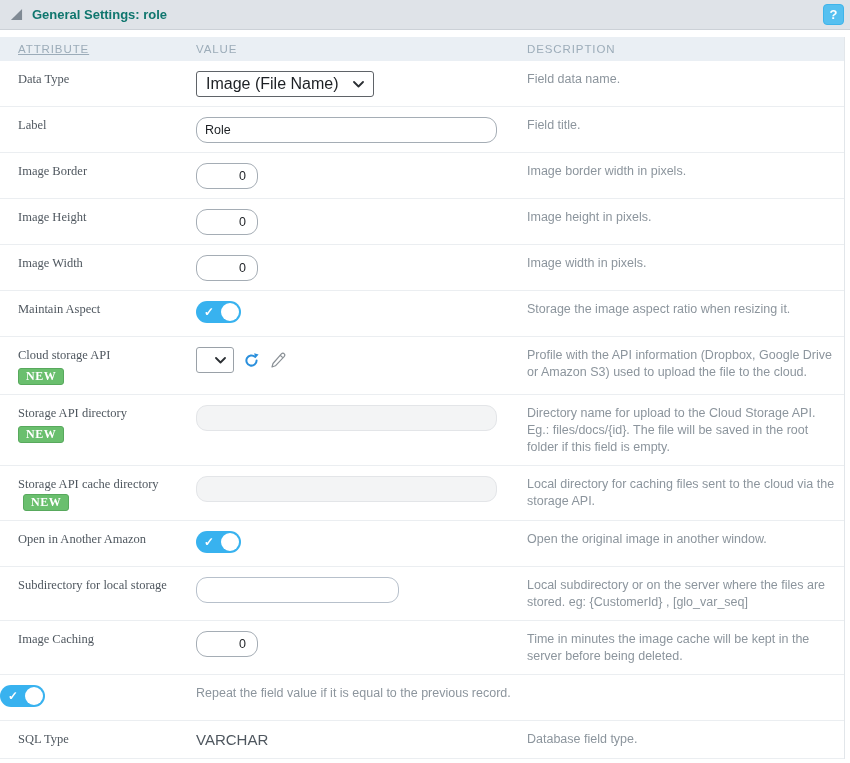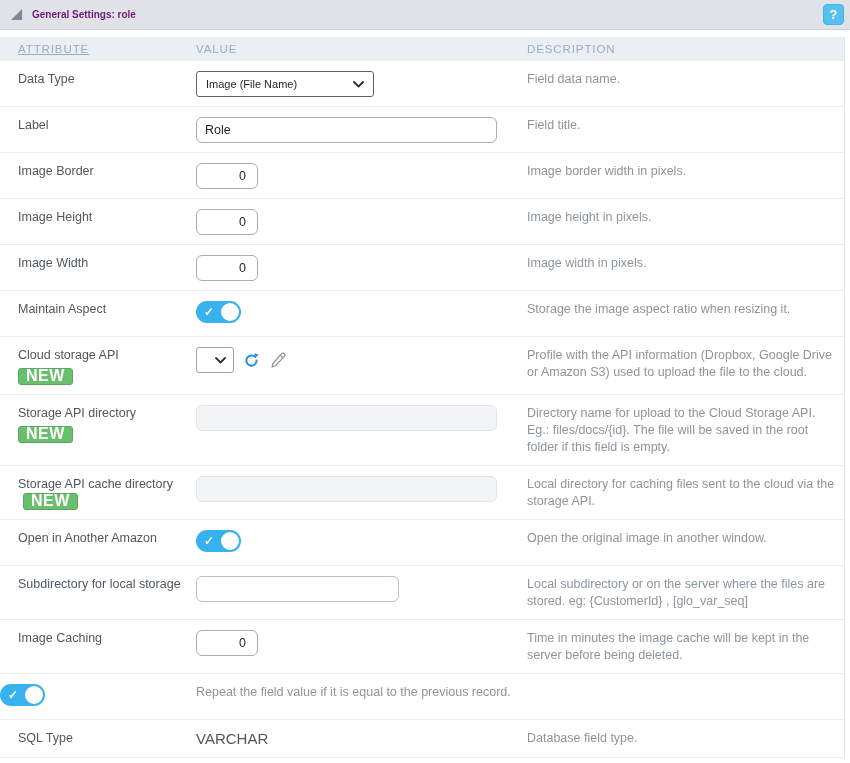--- a/index.html
+++ b/index.html
@@ -16,23 +16,23 @@
     background: #dfe3e8;
     border-bottom: 1px solid #ccd1d7;
     display: flex;
     align-items: center;
     padding: 0 10px;
     position: relative;
   }
   .collapse-tri { width: 13px; height: 13px; flex: 0 0 auto; }
   .panel-title {
     margin-left: 9px;
-    font-size: 10px;
+    font-size: 13px;
     font-weight: bold;
-    color: #701a75;
+    color: #0f766e;
   }
   .help-btn {
     position: absolute;
     right: 6px; top: 4px;
     width: 21px; height: 21px;
     background: #56c0f0;
     border: 1px solid #3fb4ea;
     border-radius: 4px;
     color: #ffffff;
     font-size: 13px; font-weight: bold;
@@ -64,55 +64,56 @@
     border-bottom: 1px solid #ebeef1;
     padding: 10px 0 9px 0;
     background: #ffffff;
   }
   .cell-attr {
     padding-left: 18px;
     padding-right: 14px;
     font-size: 12.5px;
     color: #4f575f;
     line-height: 17px;
+    font-family: Liberation Serif, serif;
   }
   .cell-desc {
     font-size: 12.5px;
     color: #8c959d;
     line-height: 17px;
     padding-right: 6px;
   }
 
   
   .ctl-select {
     height: 26px;
     width: 178px;
     border: 1px solid #5f6368;
     border-radius: 3px;
     background: #fff;
     display: inline-flex;
     align-items: center;
     justify-content: space-between;
     padding: 0 9px;
-    font-size: 11px;
+    font-size: 16px;
     color: #1d2024;
     cursor: pointer;
   }
   .ctl-select.small {
     width: 38px;
     border-color: #9aa1a8;
     justify-content: flex-end;
     padding: 0 7px;
   }
   .chev { flex: 0 0 auto; }
 
   .ctl-input {
     height: 26px;
     border: 1px solid #a5adb5;
-    border-radius: 6px;
+    border-radius: 11px;
     background: #fff;
     font-family: "Liberation Sans", sans-serif;
     font-size: 12.5px;
     color: #1d2024;
     padding: 0 8px;
     outline: none;
   }
   .ctl-input.lg { width: 301px; }
   .ctl-input.md { width: 203px; border-color: #b7c0cb; }
   .ctl-input.num { width: 62px; text-align: right; padding-right: 11px; }
@@ -144,21 +145,21 @@
 
   .api-group { display: flex; align-items: center; gap: 9px; }
   .icon-btn { cursor: pointer; display: inline-flex; }
 
   .badge-new {
     display: inline-block;
     background: #6abf6e;
     border: 1px solid #58a95d;
     border-radius: 3px;
     color: #ffffff;
-    font-size: 16px;
+    font-size: 12px;
     font-weight: bold;
     letter-spacing: 0.5px;
     padding: 1px 7px 2px 7px;
     line-height: 12px;
     vertical-align: middle;
   }
   .badge-below { display: table; margin-top: 4px; }
   .badge-inline { margin-left: 5px; }
 
   .static-value { font-size: 15px; color: #4f575f; }

